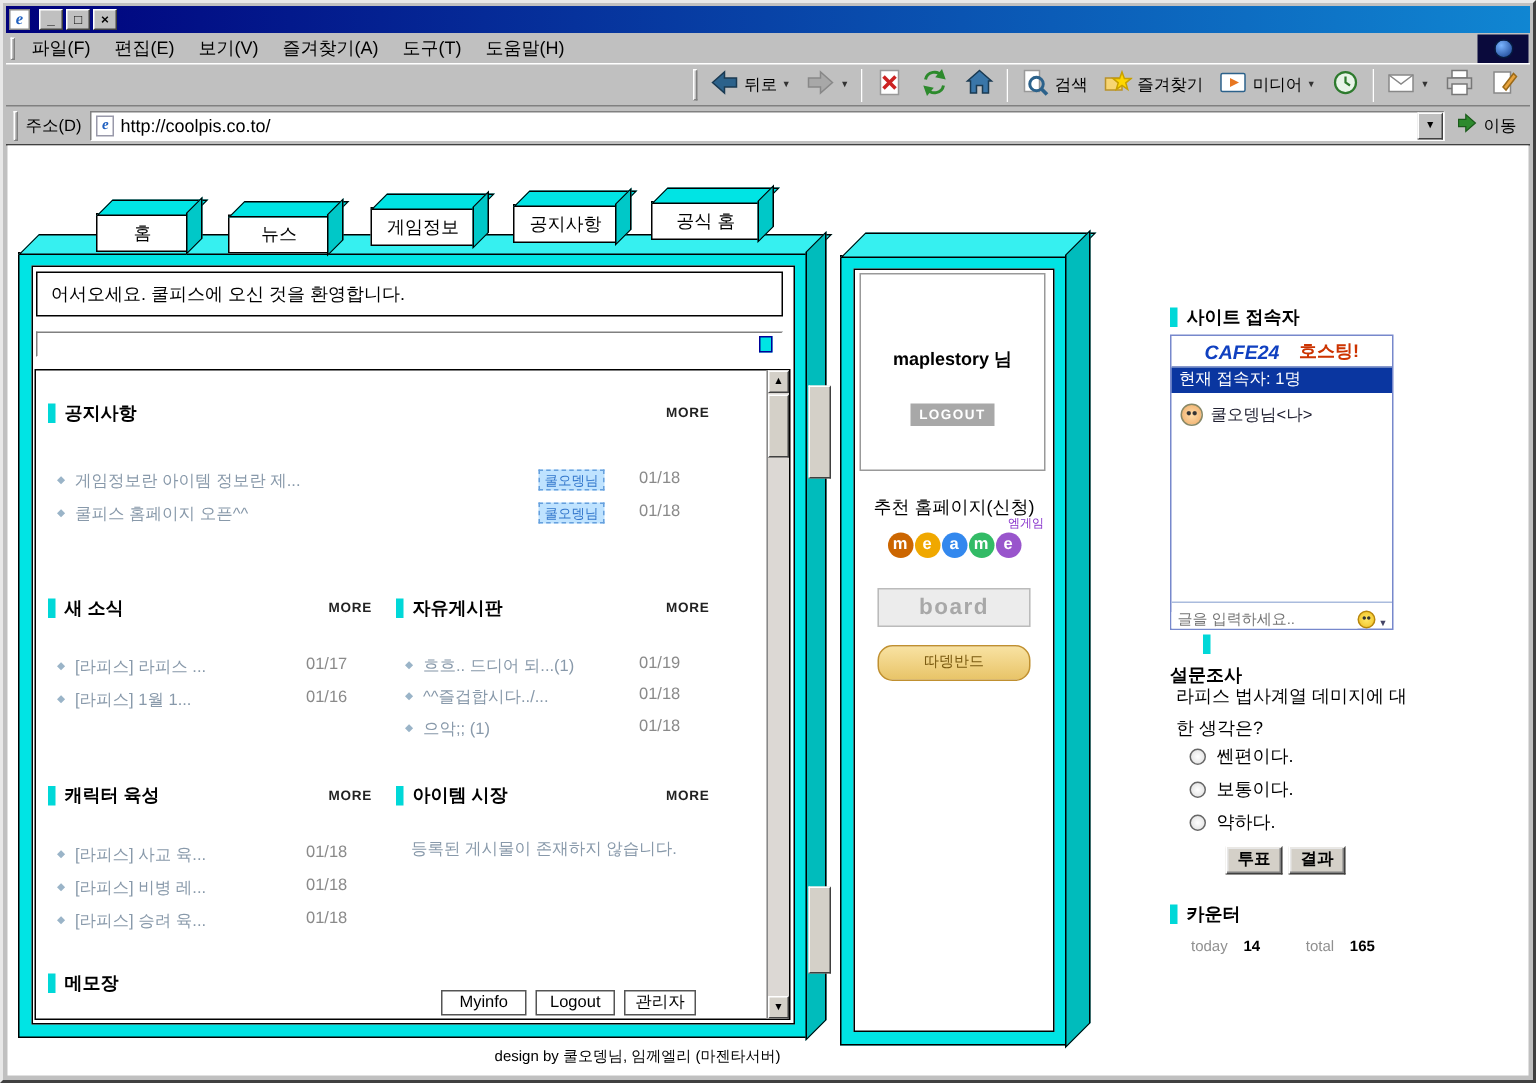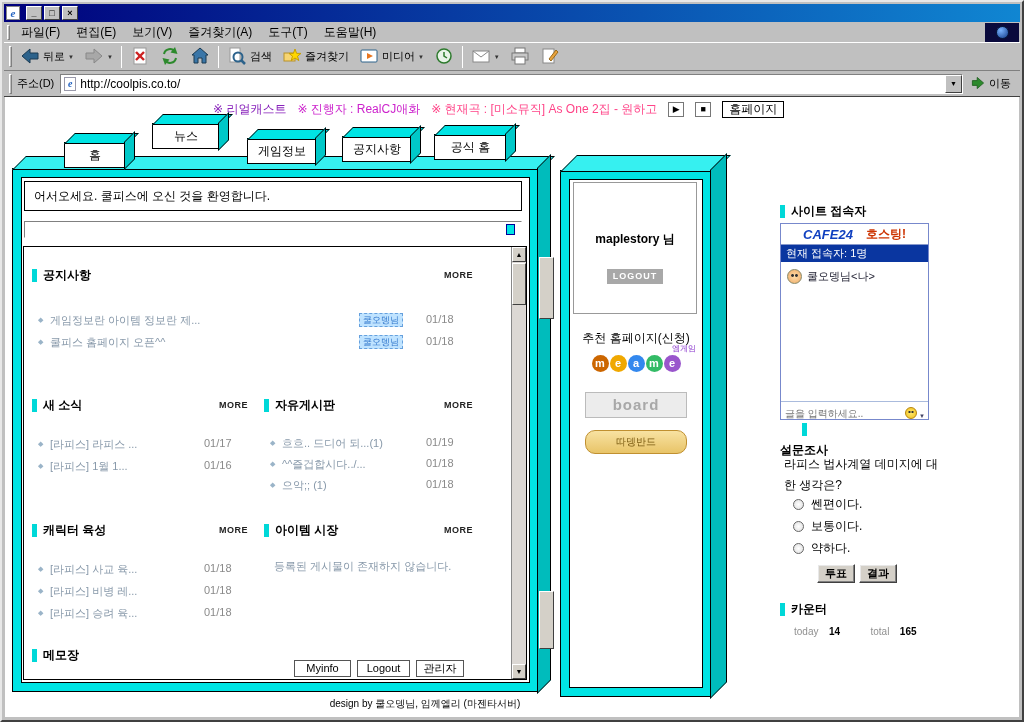--- a/index.html
+++ b/index.html
@@ -18,21 +18,21 @@
   .winbtn { width:16px; height:14px; background:#c0c0c0; border:1px solid; border-color:#fff #404040 #404040 #fff;
     font-size:9px; font-weight:bold; text-align:center; line-height:12px; margin-left:2px; color:#000; }
   .menubar { position:absolute; left:2px; top:21px; right:40px; height:19px; display:flex; align-items:center; }
   .menu-item { font-size:12px; padding:2px 8px; color:#000; }
   .grip { width:3px; height:80%; border:1px solid; border-color:#fff #808080 #808080 #fff; margin:0 3px; }
   .brand { position:absolute; right:3px; top:21px; width:34px; height:19px; background:#0a0a3c;
     display:flex; align-items:center; justify-content:center; }
   .brand-globe { width:13px; height:13px; border-radius:50%;
     background:radial-gradient(circle at 35% 30%, #7ab4ff, #123a8a); border:1px solid #061a40; }
   .toolbar { position:absolute; left:2px; top:40px; right:2px; height:29px; display:flex; align-items:center;
-    border-top:1px solid #fff; border-bottom:1px solid #808080; padding:0 2px; }
+    border-top:1px solid #fff; border-bottom:1px solid #808080; padding:0 2px;justify-content:flex-end; }
   .tbtn { display:flex; align-items:center; gap:3px; padding:2px 5px; font-size:11px; color:#000; }
   .tbtn.disabled { color:#888; }
   .sep { width:1px; height:22px; background:#808080; border-right:1px solid #fff; margin:0 3px; }
   .dd { font-size:6px; color:#333; }
   .addressbar { position:absolute; left:2px; top:69px; right:2px; height:26px; display:flex; align-items:center;
     border-bottom:1px solid #404040; padding:0 2px; }
   .addr-label { font-size:11px; margin:0 6px 0 2px; }
   .addr-box { flex:1; height:20px; background:#fff; border:1px solid; border-color:#808080 #fff #fff #808080;
     display:flex; align-items:center; padding-left:3px; }
   .addr-page-ico { width:12px; height:14px; background:#fff; border:1px solid #99a; color:#2060c0;
@@ -274,31 +274,23 @@
     <div class="go-btn">
       <span><svg width="16" height="16" viewBox="0 0 20 20">
             <polygon points="3,10 11,3 11,7 17,7 17,13 11,13 11,17" transform="rotate(180 10 10)" fill="#2d8a2d" stroke="#1a5a1a"></polygon>
           </svg></span>
       <span>이동</span>
     </div>
   </div>
 
   <div class="page">
 
-    <div class="radio-bar">
-      <span class="rb-cast">※ 리얼캐스트</span>
-      <span class="rb-host">※ 진행자 : RealCJ애화</span>
-      <span class="rb-song">※ 현재곡 : [미소뮤직] As One 2집 - 원하고</span>
-      <span class="rb-btn">▶</span>
-      <span class="rb-btn">■</span>
-      <span class="rb-home">홈페이지</span>
-    </div>
 
     <div class="tab3d" style="left:59px; top:45px; width:62px; height:26px;">홈</div>
-    <div class="tab3d" style="left:147px; top:26px; width:68px; height:26px;">뉴스</div>
+    <div class="tab3d" style="left:147px; top:46px; width:68px; height:26px;">뉴스</div>
     <div class="tab3d" style="left:242px; top:41px; width:70px; height:26px;">게임정보</div>
     <div class="tab3d" style="left:337px; top:39px; width:70px; height:26px;">공지사항</div>
     <div class="tab3d" style="left:429px; top:37px; width:73px; height:26px;">공식 홈</div>
 
     <div class="p3d" style="left:7px; top:71px; width:527px; height:524px; padding:8px; --d:12px;">
       <div class="panel-inner">
         <div class="welcome-box">어서오세요. 쿨피스에 오신 것을 환영합니다.</div>
         <div class="sunken-bar">
           <div class="cyan-chip"></div>
         </div>

